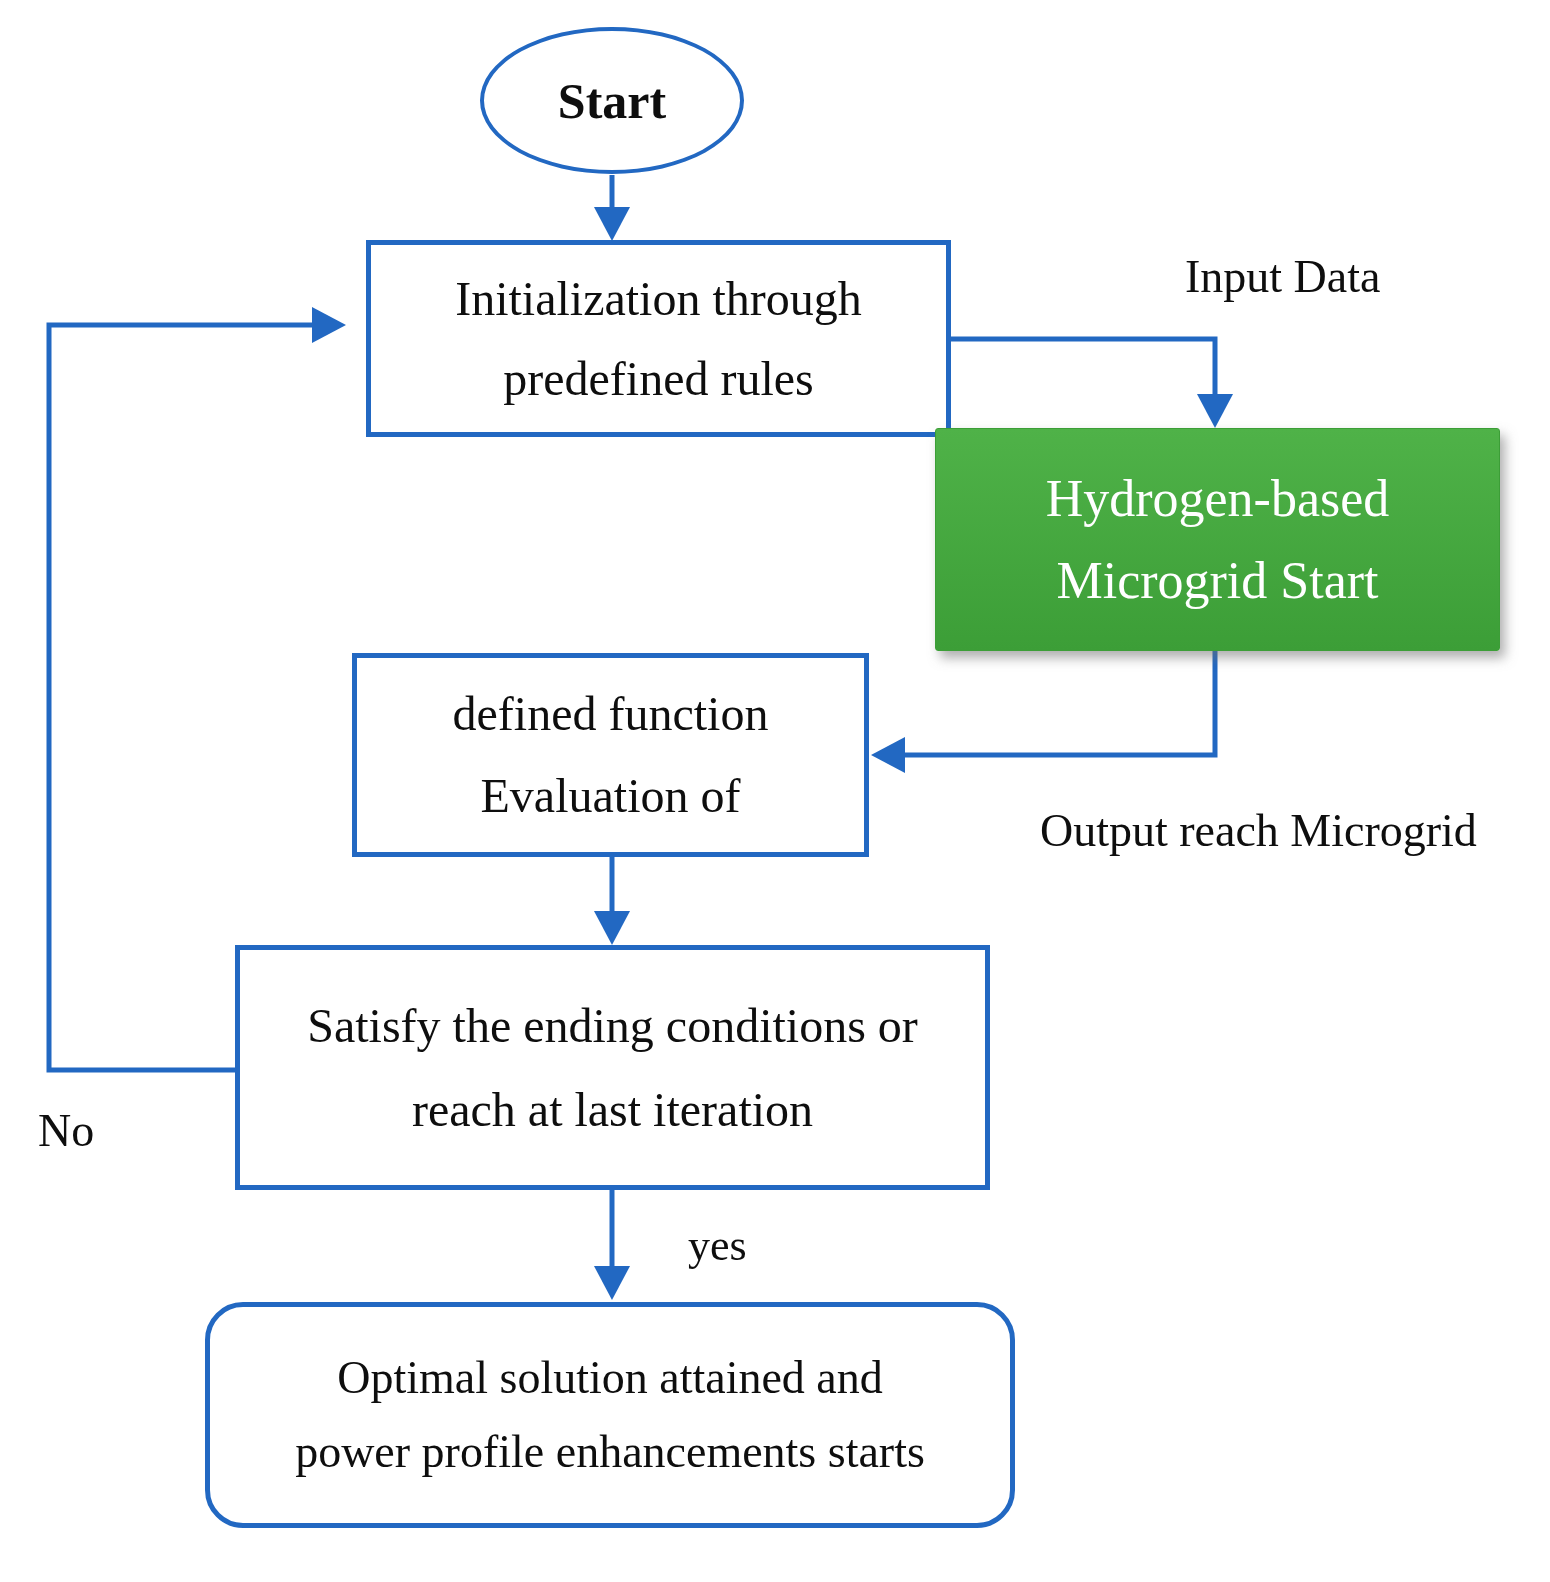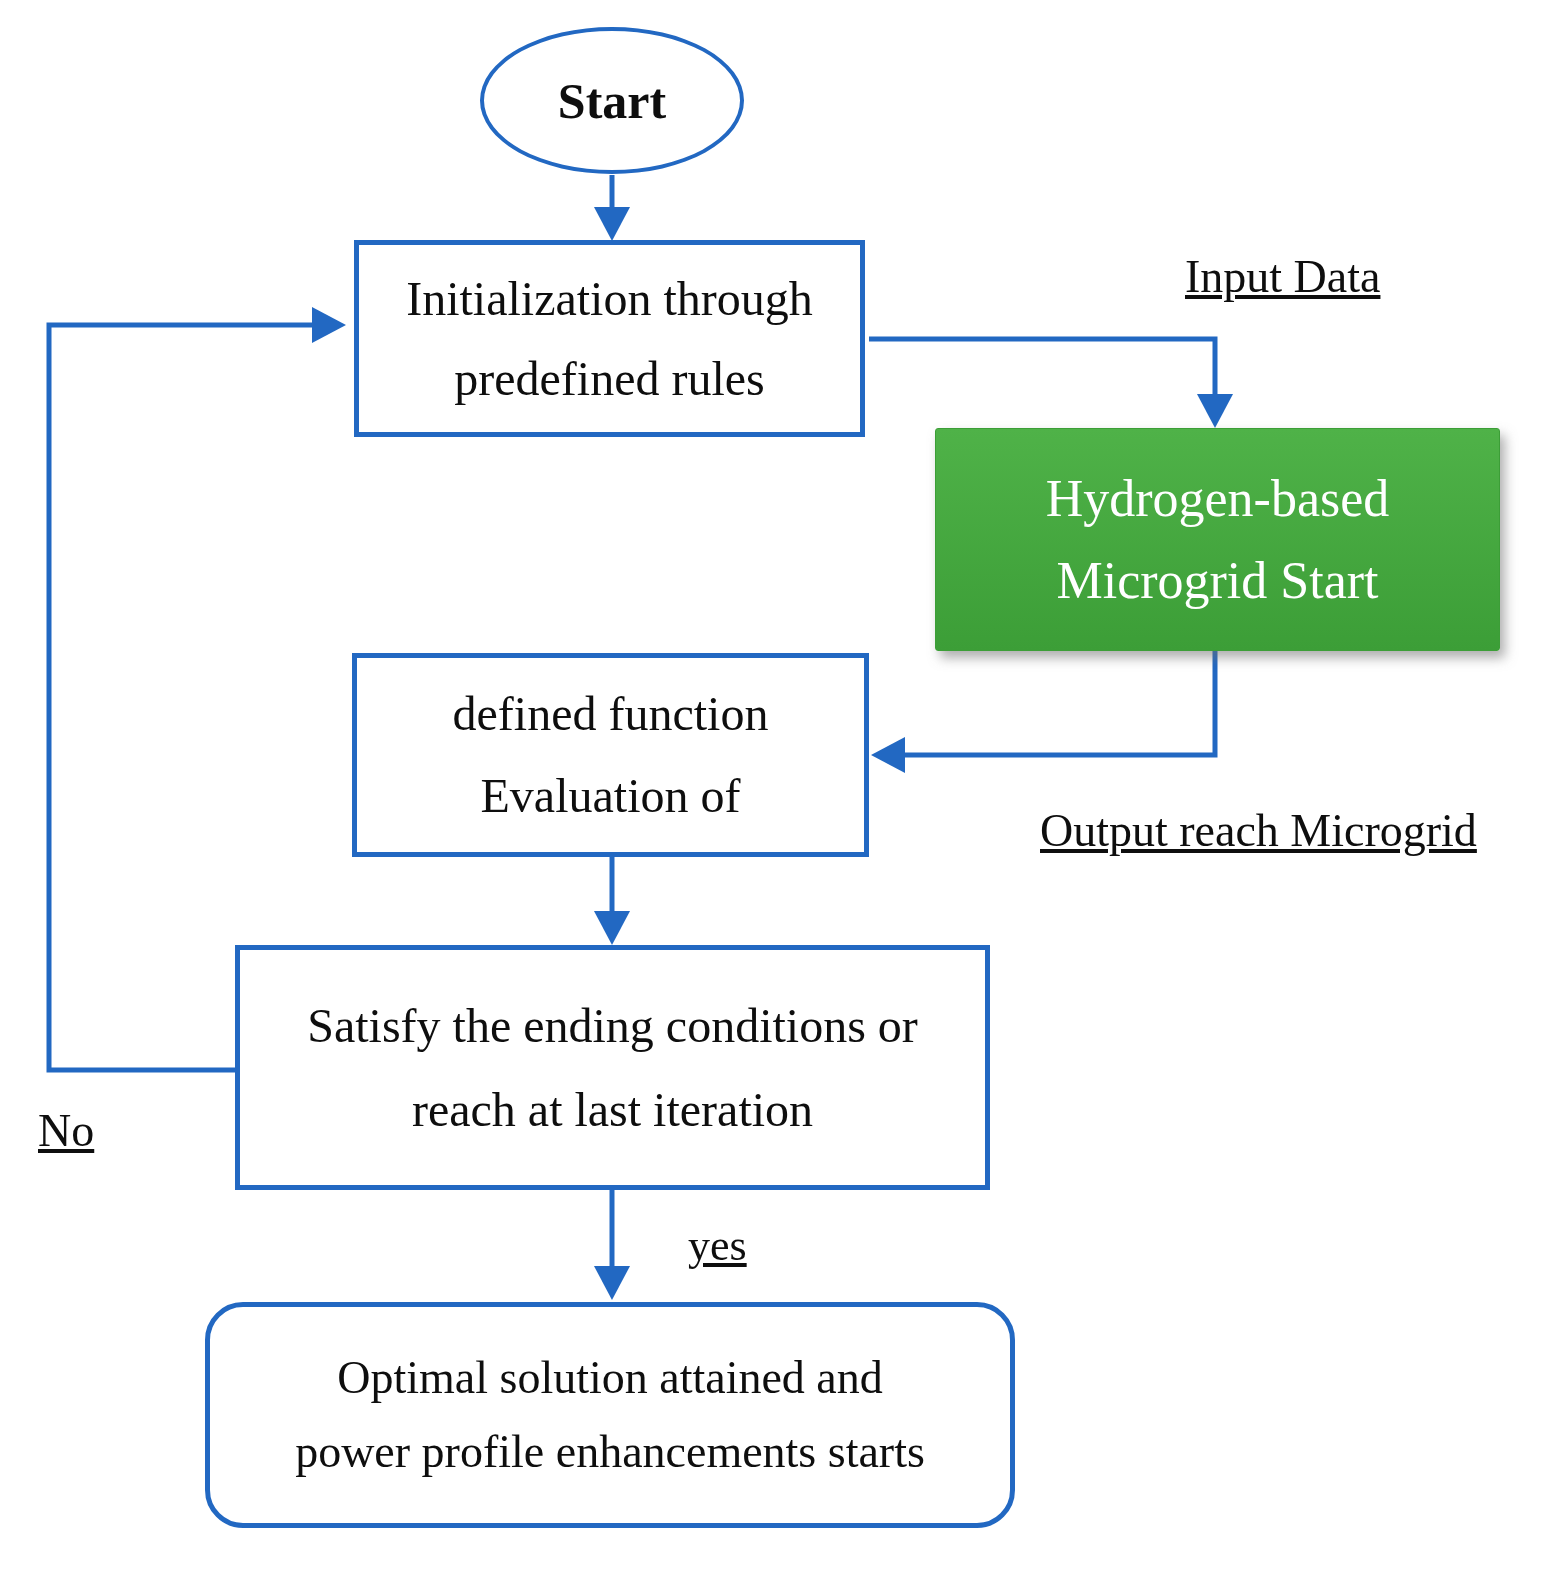--- a/index.html
+++ b/index.html
@@ -48,22 +48,22 @@
   .ellipse {
     left: 480px; top: 27px;
     width: 264px; height: 147px;
     border: 4px solid var(--accent);
     border-radius: 50%;
     font-size: 50px;
     font-weight: bold;
   }
   .rect { border: 5px solid var(--accent); }
   .init-box {
-    left: 354px; top: 240px;
-    width: 511px; height: 197px;
+    left: 366px; top: 240px;
+    width: 585px; height: 197px;
     font-size: 48px; line-height: 80px;
   }
   .green-box {
     left: 935px; top: 428px;
     width: 565px; height: 223px;
     background: linear-gradient(180deg, var(--green-light) 0%, var(--green-dark) 100%);
     border: 1px solid var(--green-dark);
     border-radius: 3px;
     box-shadow: 5px 7px 12px rgba(110,110,110,0.55);
     color: #ffffff;
@@ -82,21 +82,20 @@
   .optimal-box {
     left: 205px; top: 1302px;
     width: 810px; height: 226px;
     border-radius: 38px;
     font-size: 46px; line-height: 74px;
   }
   .edge-label {
     position: absolute;
     font-size: 46px;
     white-space: nowrap;
-    text-decoration: underline;
   }
   .lbl-input  { left: 1185px; top: 250px; }
   .lbl-output { left: 1040px; top: 804px; }
   .lbl-no     { left: 38px;   top: 1104px; }
   .lbl-yes    { left: 688px;  top: 1220px; font-size: 44px; }
 </style>
 </head>
 <body>
 
 <div class="canvas">

